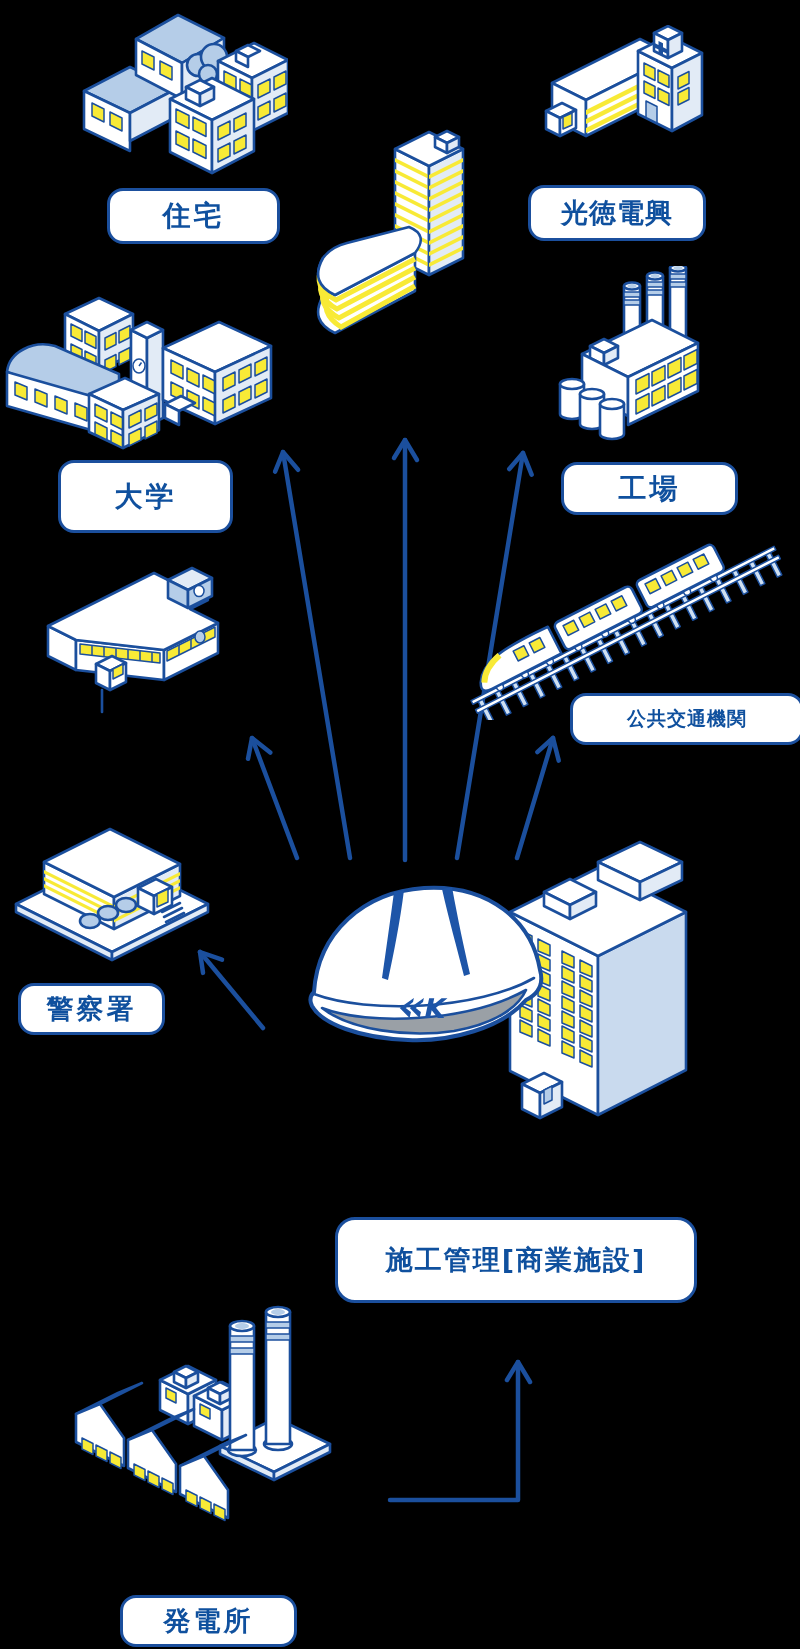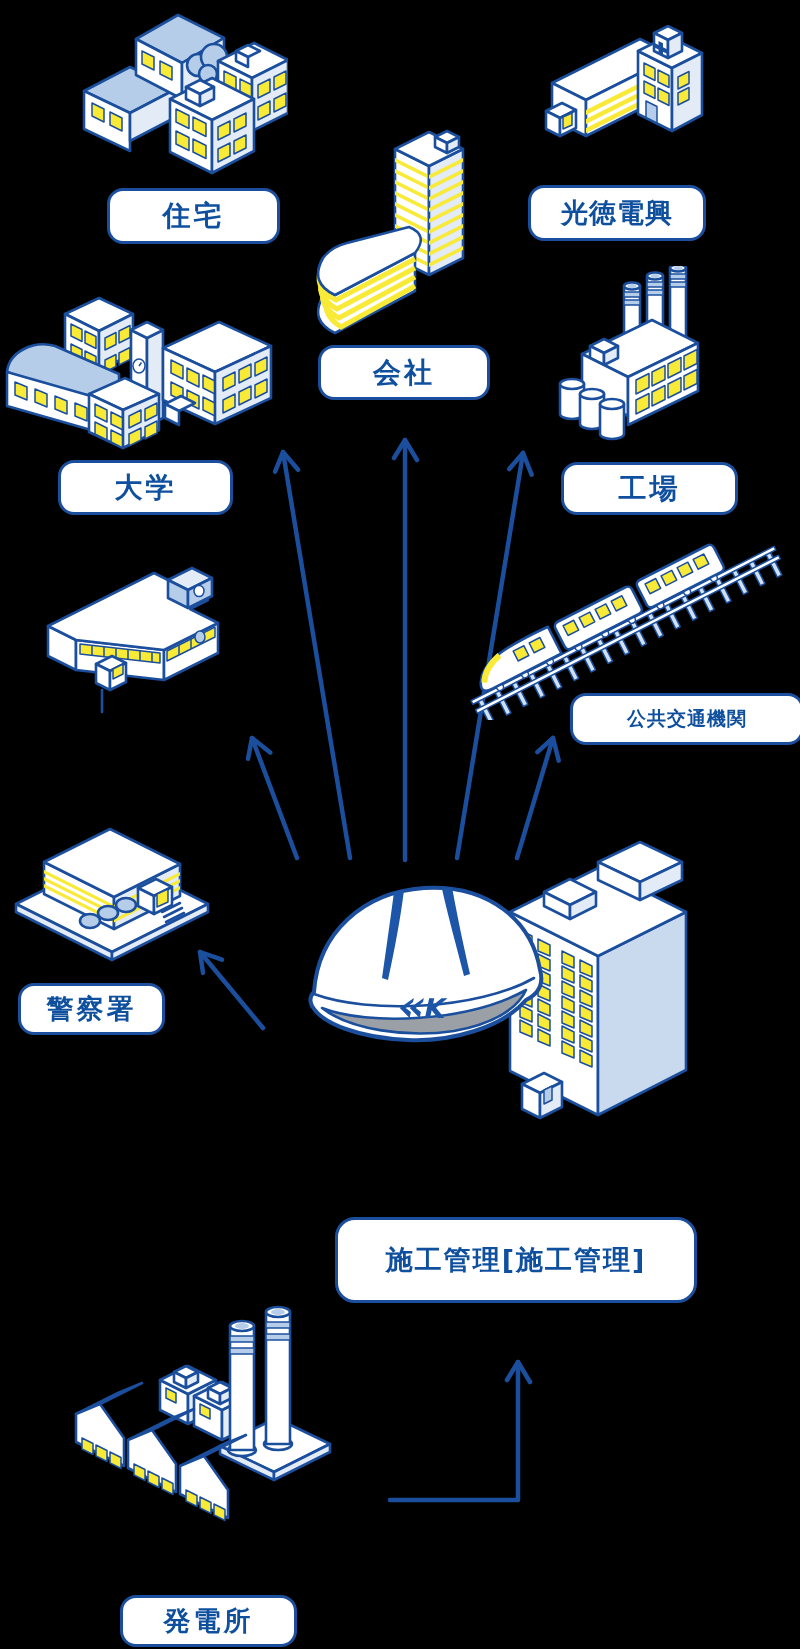--- a/index.html
+++ b/index.html
@@ -113,23 +113,20 @@
     </g>
     <g>
       <path class="o fw" d="M20,133 Q6,158 32,170 L112,128 L112,166 L32,208 Q6,196 20,171 Z"></path>
       <path class="nf" stroke="#f8ea36" stroke-width="5" d="M20,140 Q8,163 33,175 L112,134"></path>
       <path class="nf" stroke="#f8ea36" stroke-width="5" d="M21,149 Q10,171 34,184 L112,143"></path>
       <path class="nf" stroke="#f8ea36" stroke-width="5" d="M23,158 Q12,180 36,193 L112,152"></path>
       <path class="nf" stroke="#f8ea36" stroke-width="5" d="M26,167 Q16,188 38,202 L112,161"></path>
       <path class="o fw" d="M20,133 Q6,158 32,170 L112,128 Q126,110 106,102 L44,118 Q28,122 20,133 Z"></path>
     </g>
   </svg>
-  <div class="pill" style="left:318px;top:345px;width:172px;height:55px;font-size:28px">
-    <span>会社</span>
-  </div>
 
   <svg class="node" style="left:3px;top:278px" width="290" height="175" viewBox="0 0 290 175">
     <polygon class="o fw" points="62,36 96,20 130,36 96,53"></polygon>
     <polygon class="o fw" points="62,36 96,53 96,92 62,75"></polygon>
     <path class="win" d="M68,46 l11,5.5 v12 l-11,-5.5 z M82,53 l11,5.5 v12 l-11,-5.5 z M68,66 l11,5.5 v12 l-11,-5.5 z M82,73 l11,5.5 v12 l-11,-5.5 z"></path>
     <polygon class="o fp" points="96,53 130,36 130,76 96,92"></polygon>
     <path class="win" d="M102,60 l11,-5.5 v12 l-11,5.5 z M116,53 l11,-5.5 v12 l-11,5.5 z M102,82 l11,-5.5 v12 l-11,5.5 z M116,75 l11,-5.5 v12 l-11,5.5 z"></path>
     <g>
       <path class="o fb" d="M4,94 C6,74 30,62 52,68 L116,96 C118,110 104,120 88,118 L40,108 Z"></path>
       <polygon class="o fw" points="4,94 88,118 88,152 4,128"></polygon>
@@ -152,21 +149,21 @@
     <polygon class="o fp" points="212,94 268,68 268,120 212,146"></polygon>
     <path class="win" d="M220,100 l12,-6 v13 l-12,6 z M236,92 l12,-6 v13 l-12,6 z M252,85 l12,-6 v13 l-12,6 z M220,122 l12,-6 v13 l-12,6 z M236,114 l12,-6 v13 l-12,6 z M252,107 l12,-6 v13 l-12,6 z"></path>
     <polygon class="o fw" points="162,126 178,118 192,125 176,133"></polygon>
     <polygon class="o fw" points="162,126 176,133 176,147 162,140"></polygon>
     <polygon class="o fw" points="86,116 122,100 156,116 120,132"></polygon>
     <polygon class="o fw" points="86,116 120,132 120,170 86,154"></polygon>
     <path class="win" d="M92,126 l12,6 v12 l-12,-6 z M108,134 l12,6 v12 l-12,-6 z M92,144 l12,6 v12 l-12,-6 z M108,152 l12,6 v12 l-12,-6 z"></path>
     <polygon class="o fp" points="120,132 156,116 156,152 120,170"></polygon>
     <path class="win" d="M126,138 l12,-6 v12 l-12,6 z M142,131 l12,-6 v12 l-12,6 z M126,156 l12,-6 v12 l-12,6 z M142,149 l12,-6 v12 l-12,6 z"></path>
   </svg>
-  <div class="pill" style="left:58px;top:460px;width:175px;height:55px;font-size:28px">
+  <div class="pill" style="left:58px;top:460px;width:175px;height:73px;font-size:28px">
     <span>大学</span>
   </div>
 
   <svg class="node" style="left:556px;top:266px" width="165" height="185" viewBox="0 0 165 185">
     <g>
       <path class="o fw" d="M114,2 v74 h16 V2"></path>
         <ellipse class="o fw" cx="122" cy="2" rx="8" ry="3.5"></ellipse>
       <ellipse class="fb" cx="122" cy="2" rx="4.5" ry="2"></ellipse>
       <rect class="thin fb" x="114" y="8" width="16" height="5"></rect>
         <rect class="thin fb" x="114" y="16" width="16" height="5"></rect>
@@ -328,21 +325,21 @@
       <path fill="#1d55a8" d="M144,57 L154,55 C160,88 166,116 172,142 L166,144 C159,116 151,88 144,57 Z"></path>
       <g transform="translate(104,156) skewX(-12)" fill="#1d55a8">
         <path d="M14,10 L2,20 L14,30 L14,24 L8,20 L14,14 Z"></path>
         <path d="M24,10 L12,20 L24,30 L24,24 L18,20 L24,14 Z"></path>
         <text x="27" y="30" font-size="27" font-weight="bold" font-family="'DejaVu Sans','Liberation Sans',sans-serif">K</text>
       </g>
     </g>
   </svg>
   <div class="pill two-line" style="left:335px;top:1217px;width:362px;height:86px;font-size:27px">
     <span>施工管理</span>
-    <span>[施工管理]</span>
+    <span>[商業施設]</span>
   </div>
 
   <svg class="node" style="left:72px;top:1288px" width="265" height="235" viewBox="0 0 265 235">
     <g>
       <polygon class="o fw" points="88,92 116,106 116,136 88,122"></polygon>
       <polygon class="win" points="94,100 104,105 104,115 94,110"></polygon>
       <polygon class="o fp" points="116,106 144,92 144,122 116,136"></polygon>
       <polygon class="o fw" points="88,92 116,78 144,92 116,106"></polygon>
       <polygon class="o fw" points="102,84 114,78 126,84 114,90"></polygon>
       <polygon class="o fw" points="102,84 114,90 114,100 102,94"></polygon>

